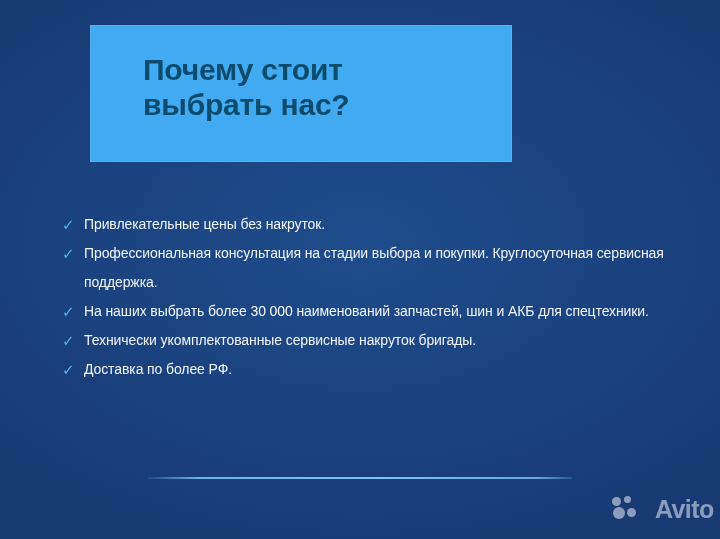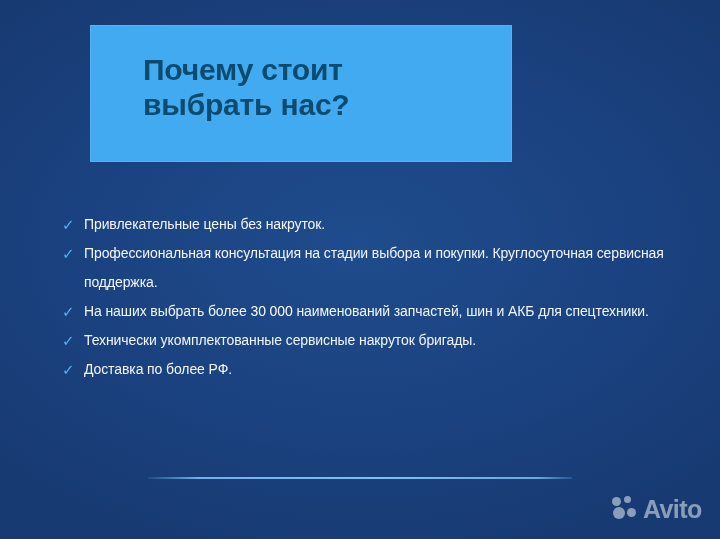--- a/index.html
+++ b/index.html
@@ -120,21 +120,21 @@
   #avito-dots i.d1 { left: 0px;  top: 1px;  width: 9px;  height: 9px; }
   #avito-dots i.d2 { left: 12px; top: 0px;  width: 7px;  height: 7px; }
   #avito-dots i.d3 { left: 1px;  top: 11px; width: 12px; height: 12px; }
   #avito-dots i.d4 { left: 15px; top: 12px; width: 9px;  height: 9px; }
   #avito-word {
     font-size: 25px;
     line-height: 26px;
     font-weight: bold;
     color: #e9eef6;
     letter-spacing: -0.6px;
-    margin-left: 5px;
+    margin-left: 17px;
   }
 </style>
 </head>
 <body>
 
 <div id="slide">
 
   <div id="title-box">
     <div id="title-text">Почему стоит
 выбрать нас?</div>

